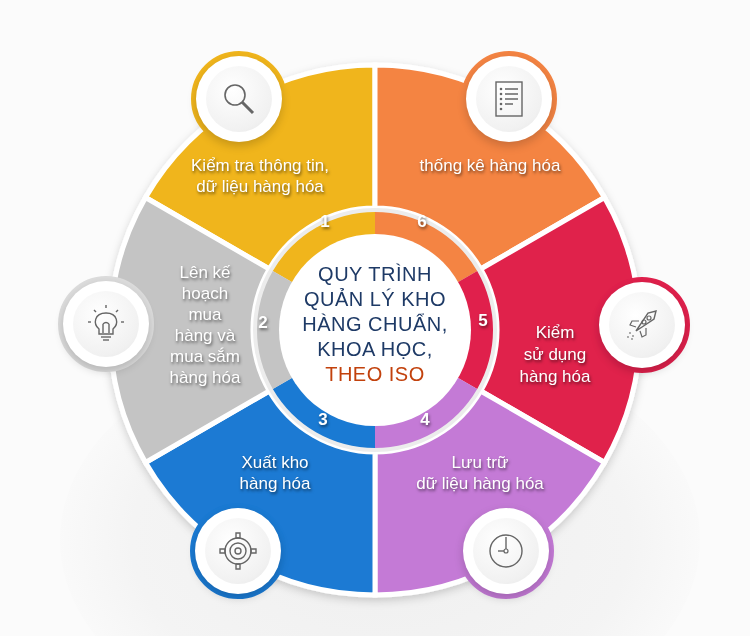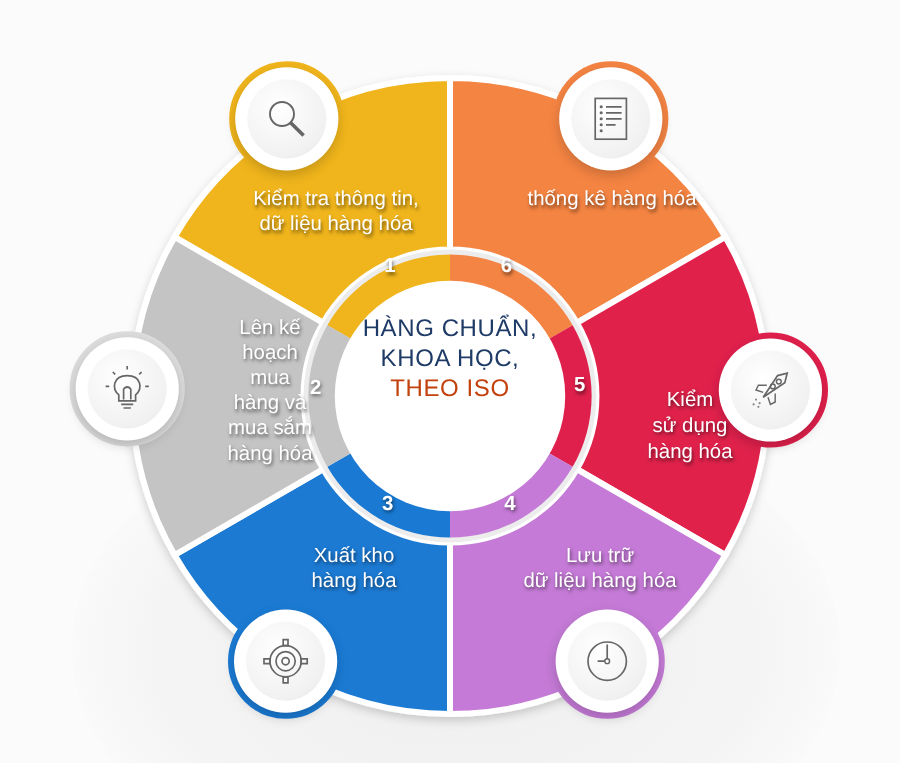--- a/index.html
+++ b/index.html
@@ -1,19 +1,19 @@
 <!DOCTYPE html>
 <html><head>
 <meta charset="utf-8">
 <style>
   html, body { margin:0; padding:0; }
   body { width:750px; height:636px; overflow:hidden; background:#fbfbfb; position:relative; font-family:"Liberation Sans", sans-serif; }
   .bg-globe { position:absolute; left:60px; top:330px; width:640px; height:420px; border-radius:50%; background:radial-gradient(ellipse at center, #efefef 0%, #f4f4f4 55%, #fbfbfb 75%); }
   svg.wheel { position:absolute; left:0; top:0; }
-  .seg-label { position:absolute; color:#fff; font-size:17px; line-height:21px; text-align:center; text-shadow:1px 2px 3px rgba(0,0,0,0.55);margin-left:20px; }
+  .seg-label { position:absolute; color:#fff; font-size:17px; line-height:21px; text-align:center; text-shadow:1px 2px 3px rgba(0,0,0,0.55); }
   .num { position:absolute; color:#fff; font-weight:bold; font-size:17px; text-shadow:1px 2px 3px rgba(0,0,0,0.5); width:20px; text-align:center; }
   .center-title { position:absolute; left:280px; top:262px; width:190px; text-align:center; font-size:20px; line-height:25px; color:#1e3a66; font-weight:normal; letter-spacing:0.5px; }
   .center-title .l { display:block; }
   .center-title .iso { color:#c2410c; }
   .icon-badge { position:absolute; width:86px; height:86px; border-radius:50%; background:#fff; box-shadow:0 4px 10px rgba(0,0,0,0.18); display:flex; align-items:center; justify-content:center; }
   .icon-badge .inner { width:66px; height:66px; border-radius:50%; background:radial-gradient(circle at 40% 35%, #ffffff 0%, #f1f1f1 70%, #e4e4e4 100%); display:flex; align-items:center; justify-content:center; }
 </style>
 </head>
 <body>
 
@@ -173,16 +173,18 @@
 </div>
 
 <div class="num" style="left:315px;top:212px;">1</div>
 <div class="num" style="left:412px;top:212px;">6</div>
 <div class="num" style="left:473px;top:311px;">5</div>
 <div class="num" style="left:415px;top:410px;">4</div>
 <div class="num" style="left:313px;top:410px;">3</div>
 <div class="num" style="left:253px;top:313px;">2</div>
 
 <div class="center-title">
+  <span class="l">QUY TRÌNH</span>
+  <span class="l">QUẢN LÝ KHO</span>
   <span class="l">HÀNG CHUẨN,</span>
   <span class="l">KHOA HỌC,</span>
   <span class="l iso">THEO ISO</span>
 </div>
 
 </body></html>

